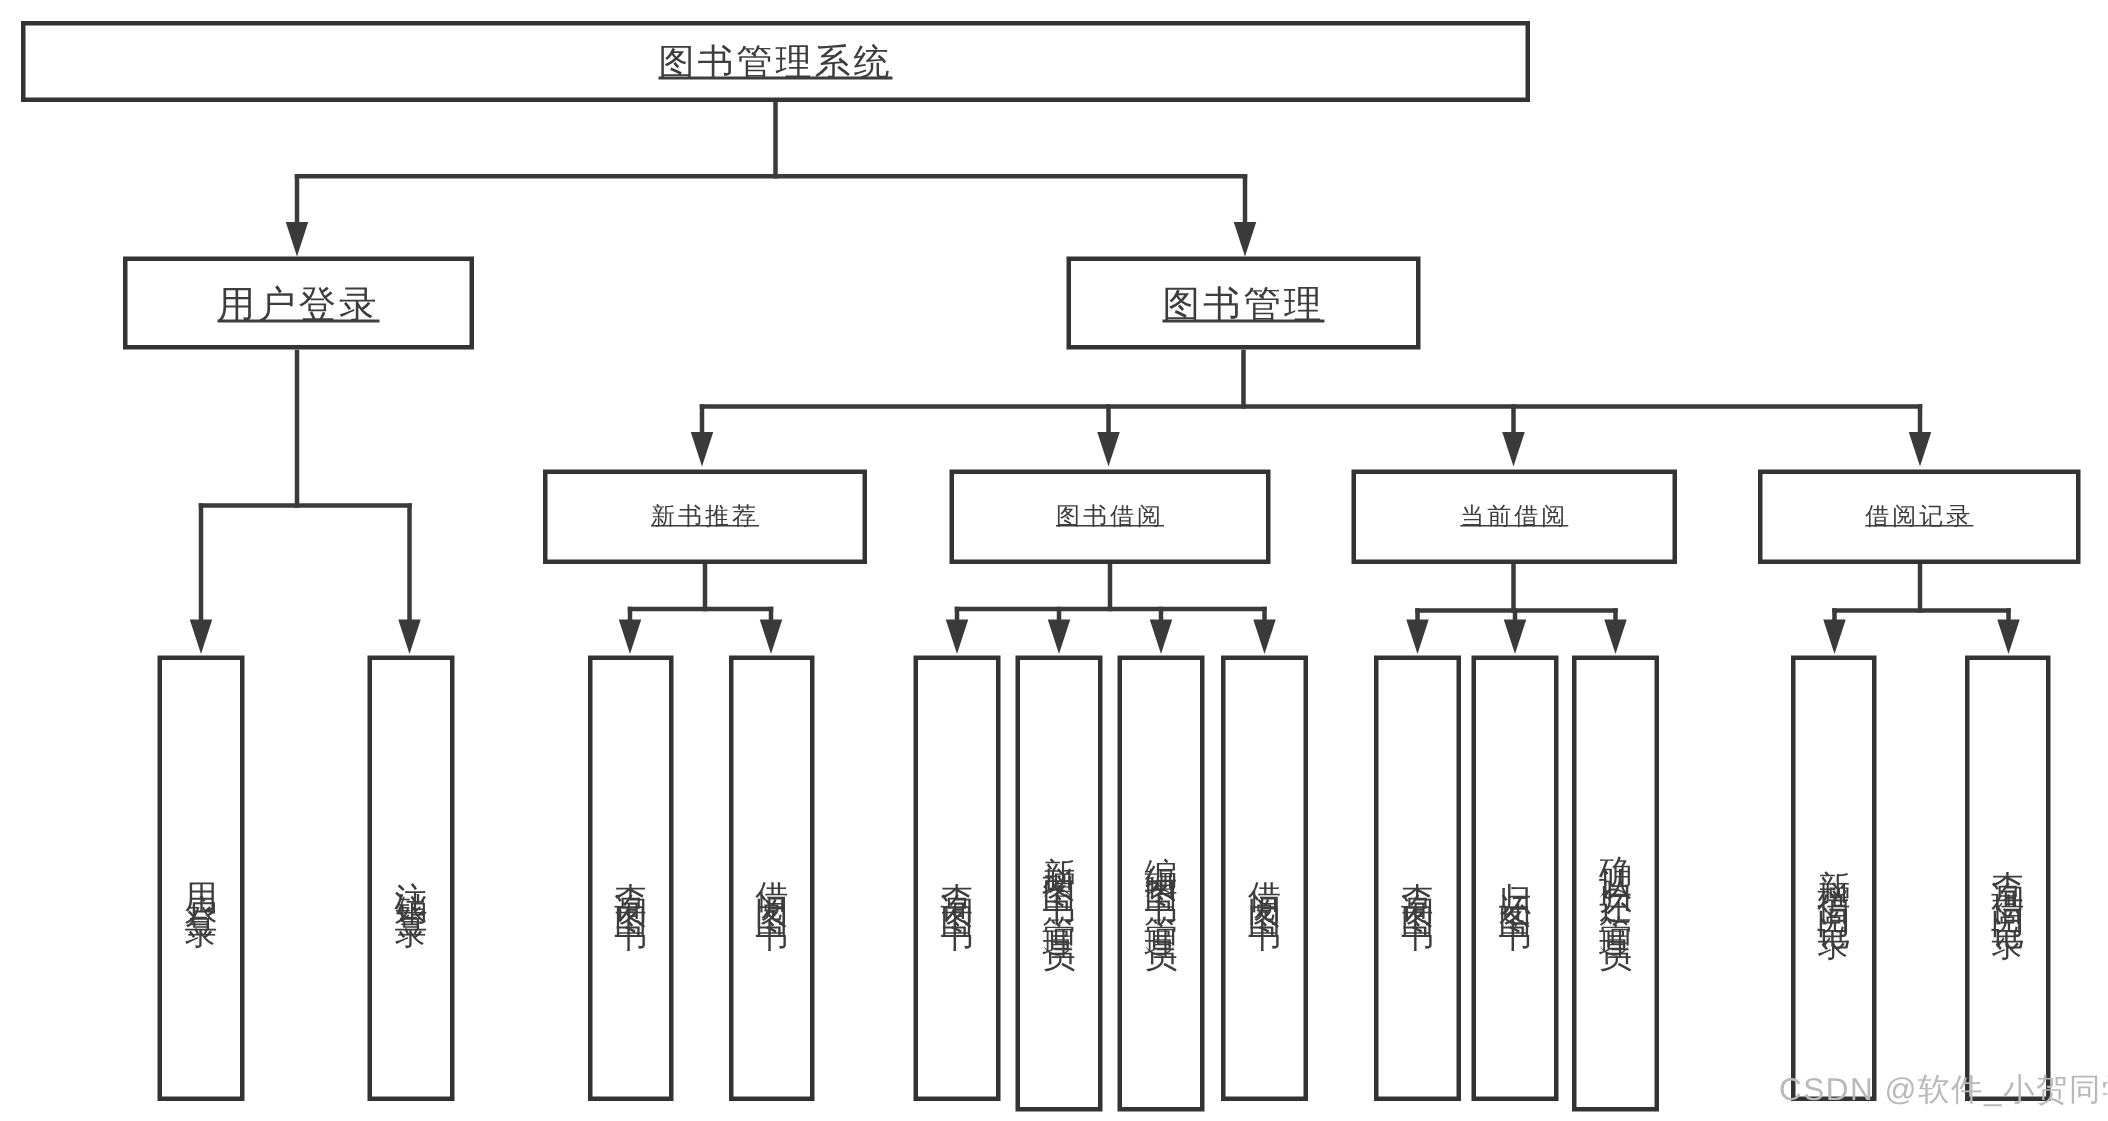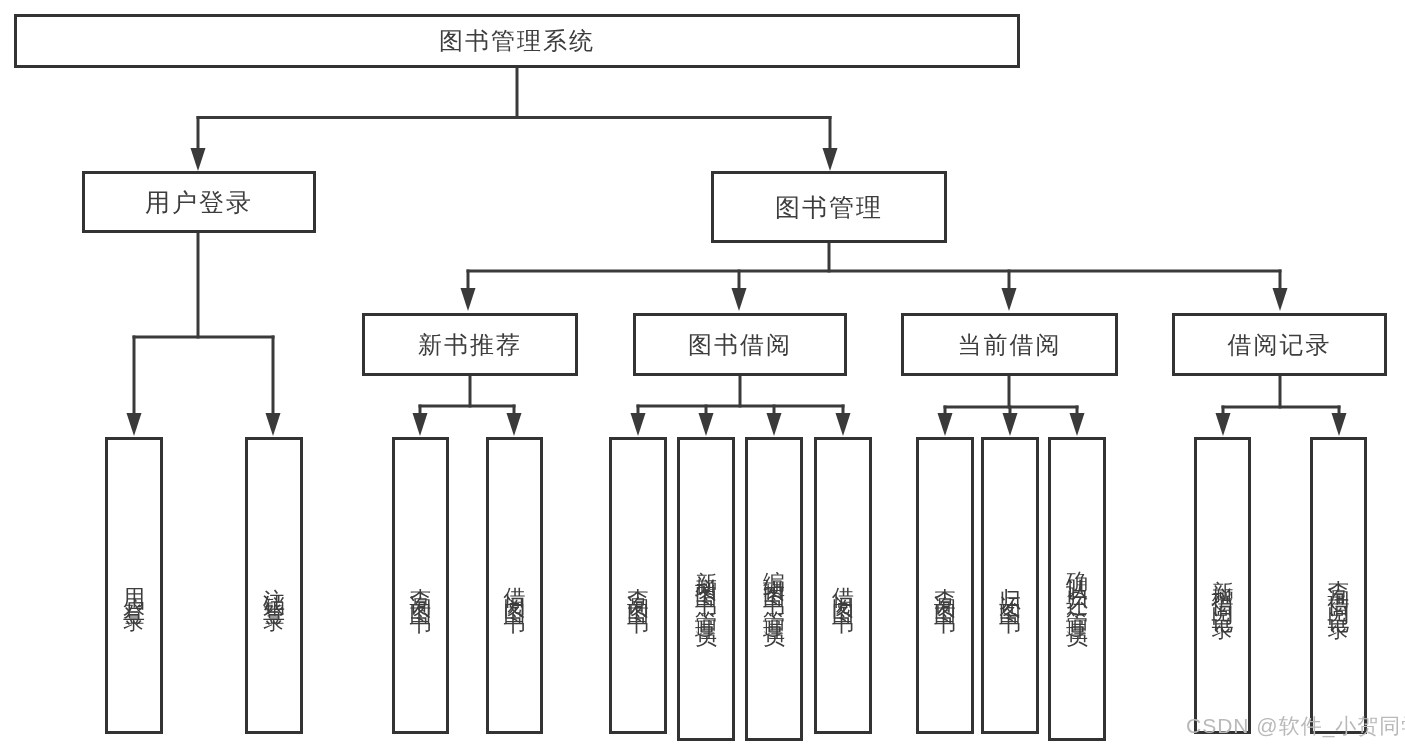--- a/index.html
+++ b/index.html
@@ -21,24 +21,25 @@
     position: absolute;
     box-sizing: border-box;
     background: #ffffff;
     border: 3px solid #333333;
     display: flex;
     align-items: center;
     justify-content: center;
     color: #3d3d3d;
     z-index: 2;
     letter-spacing: 2px;
+    text-decoration: underline;
   }
   .hbox.root  { font-size: 24px; }
   .hbox.lv2   { font-size: 25px; }
-  .hbox.lv3   { font-size: 24px; }
+  .hbox.lv3   { font-size: 16px; }
   .vbox {
     position: absolute;
     box-sizing: border-box;
     background: #ffffff;
     border: 3px solid #333333;
     display: flex;
     align-items: center;
     justify-content: center;
     z-index: 2;
   }
@@ -130,21 +131,21 @@
     <polygon points="1331.5,413 1346.5,413 1339,436"></polygon>
   </svg>
 
   <div class="hbox root" style="left:14px; top:14px; width:1006px; height:54px;">
     <span>图书管理系统</span>
   </div>
 
   <div class="hbox lv2" style="left:82px; top:171px; width:234px; height:62px;">
     <span>用户登录</span>
   </div>
-  <div class="hbox lv2" style="left:711px; top:171px; width:236px; height:72px;">
+  <div class="hbox lv2" style="left:711px; top:171px; width:236px; height:62px;">
     <span>图书管理</span>
   </div>
 
   <div class="hbox lv3" style="left:362px; top:313px; width:216px; height:63px;">
     <span>新书推荐</span>
   </div>
   <div class="hbox lv3" style="left:901px; top:313px; width:217px; height:63px;">
     <span>当前借阅</span>
   </div>
   <div class="hbox lv3" style="left:633px; top:313px; width:214px; height:63px;">

